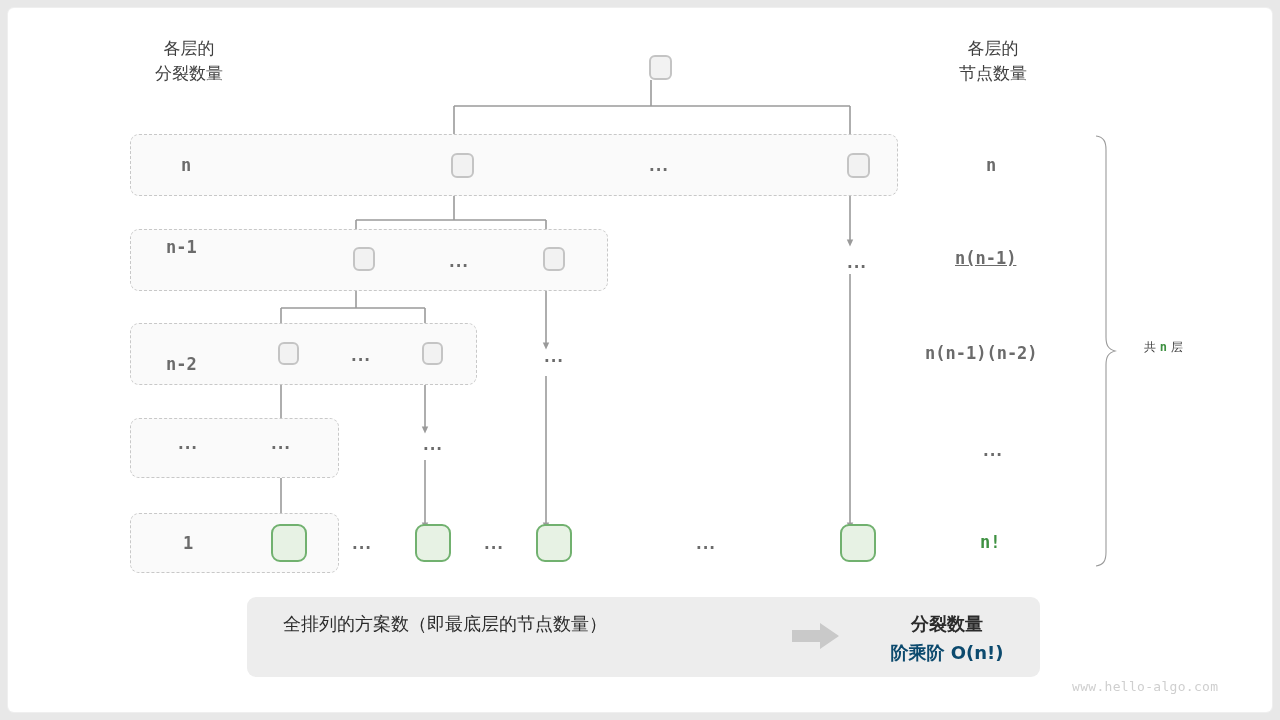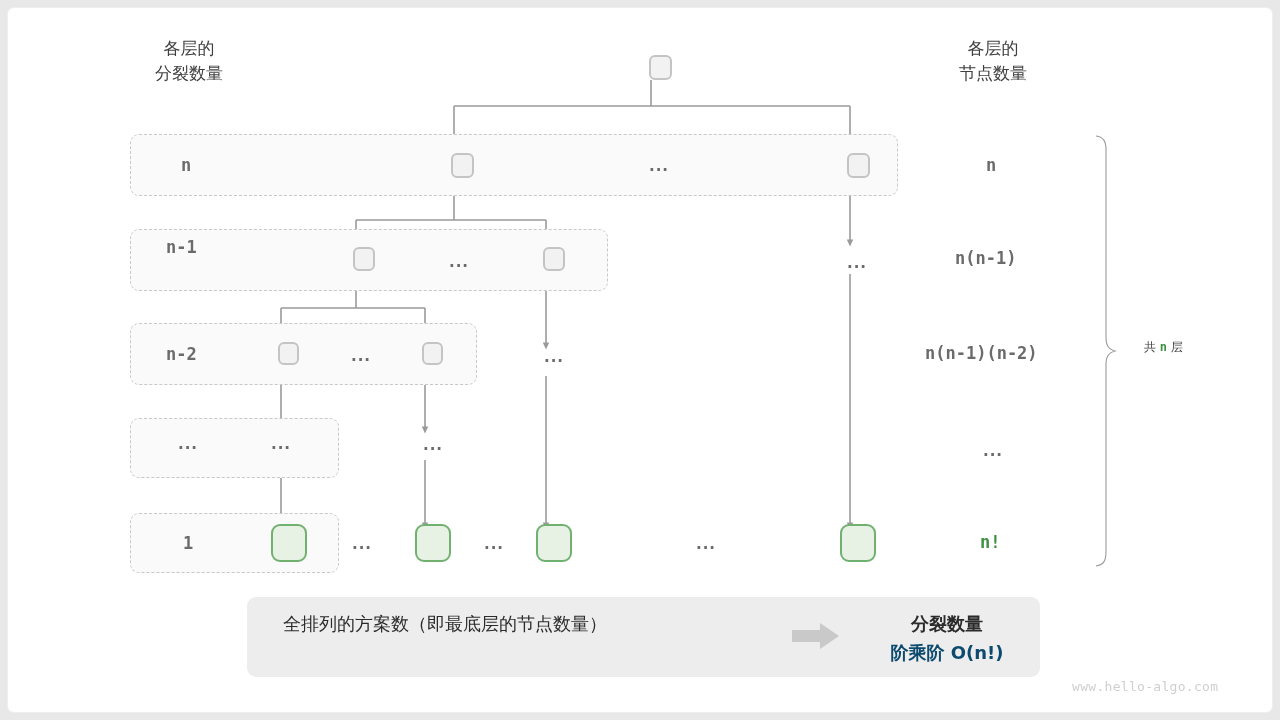--- a/index.html
+++ b/index.html
@@ -143,26 +143,26 @@
 节点数量</div>
 
   <div class="band" style="left:122px;top:126px;width:768px;height:62px;"></div>
   <div class="band" style="left:122px;top:221px;width:478px;height:62px;"></div>
   <div class="band" style="left:122px;top:315px;width:347px;height:62px;"></div>
   <div class="band" style="left:122px;top:410px;width:209px;height:60px;"></div>
   <div class="band" style="left:122px;top:505px;width:209px;height:60px;"></div>
 
   <div class="rowlabel" style="left:173px;top:147px;">n</div>
   <div class="rowlabel" style="left:158px;top:229px;">n-1</div>
-  <div class="rowlabel" style="left:158px;top:336px;">n-2</div>
+  <div class="rowlabel" style="left:158px;top:346px;">n-2</div>
   <div class="dots" style="left:180px;top:440px;">···</div>
   <div class="rowlabel" style="left:175px;top:525px;">1</div>
 
   <div class="rowlabel" style="left:978px;top:147px;">n</div>
-  <div class="rowlabel" style="left:947px;top:240px;">n(n-1)</div>
+  <div class="rowlabel" style="left:947px;top:240px;text-decoration:underline;">n(n-1)</div>
   <div class="rowlabel" style="left:917px;top:335px;">n(n-1)(n-2)</div>
   <div class="dots" style="left:985px;top:447px;">···</div>
   <div class="rowlabel green" style="left:972px;top:524px;">n!</div>
 
   <div class="node" style="left:641px;top:47px;width:23px;height:25px;"></div>
 
   <div class="node" style="left:443px;top:145px;width:23px;height:25px;"></div>
   <div class="node" style="left:839px;top:145px;width:23px;height:25px;"></div>
   <div class="dots" style="left:651px;top:162px;">···</div>
 

